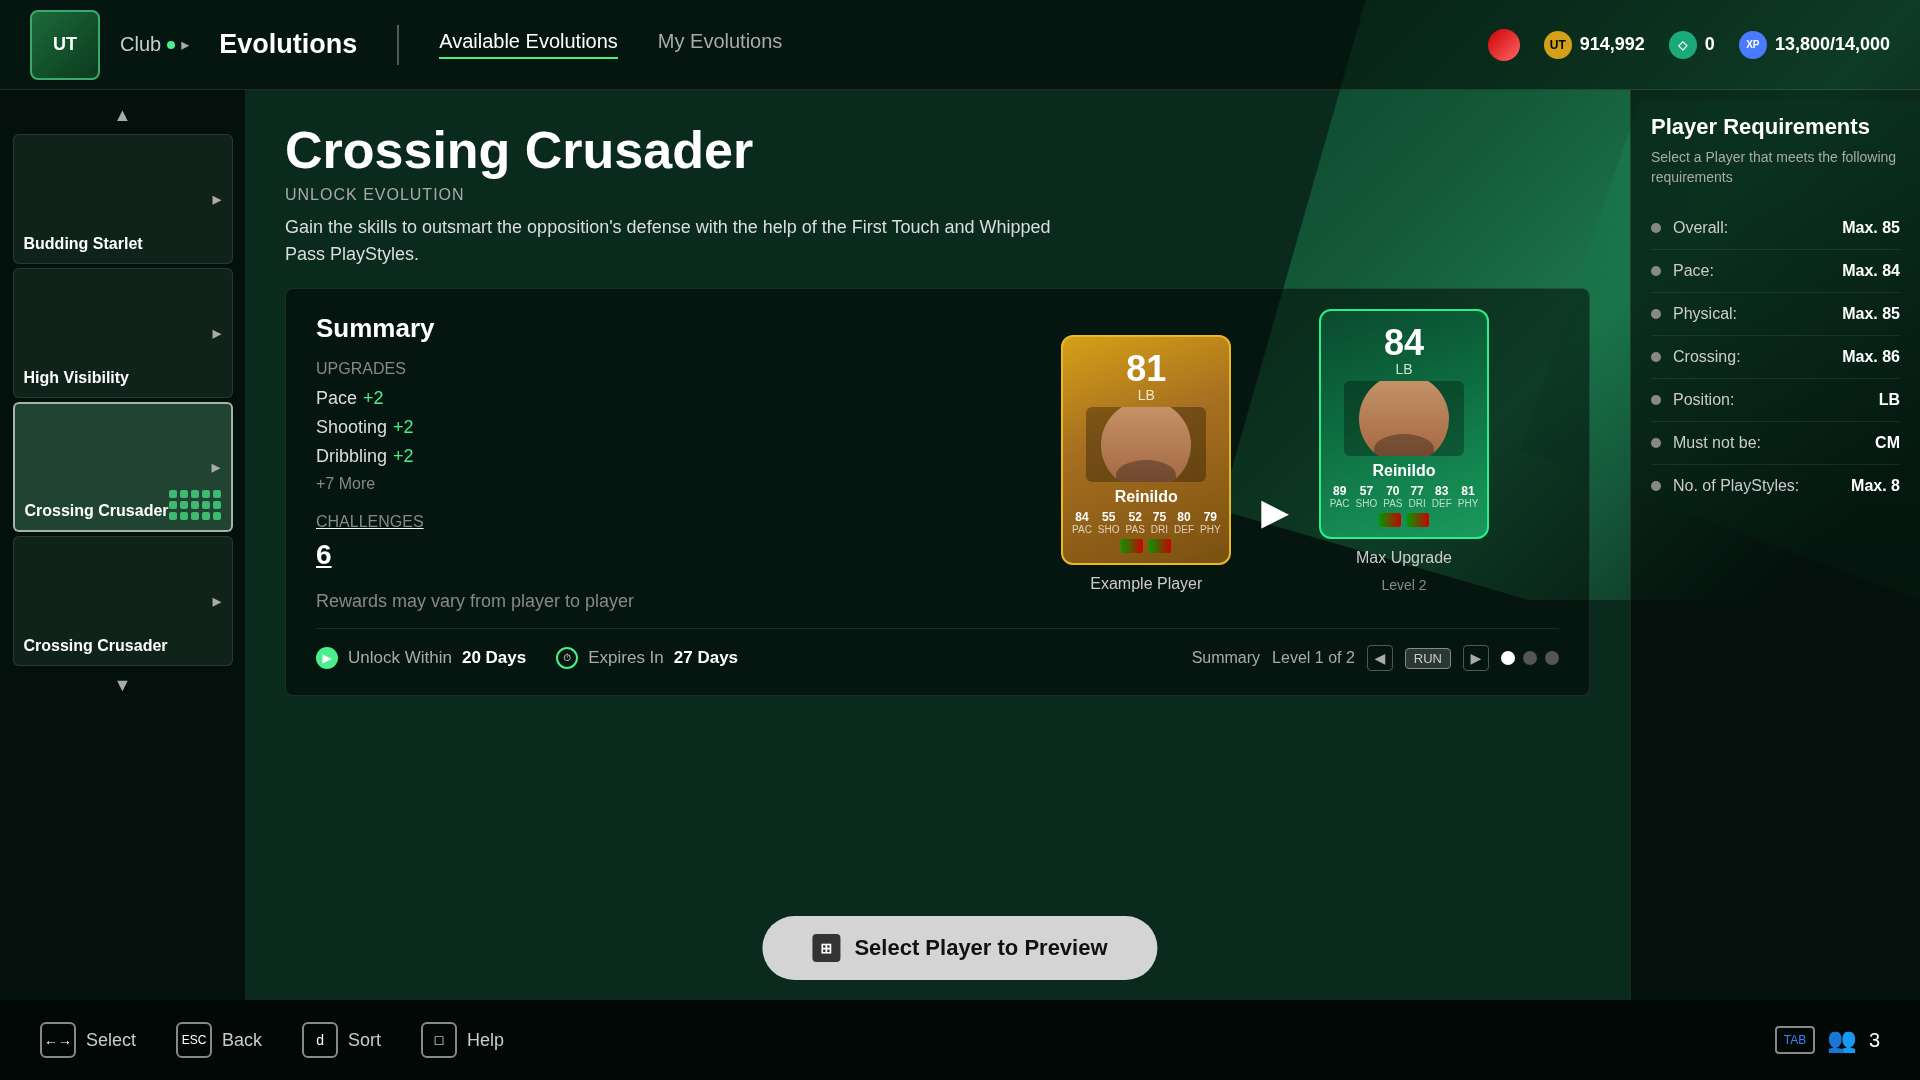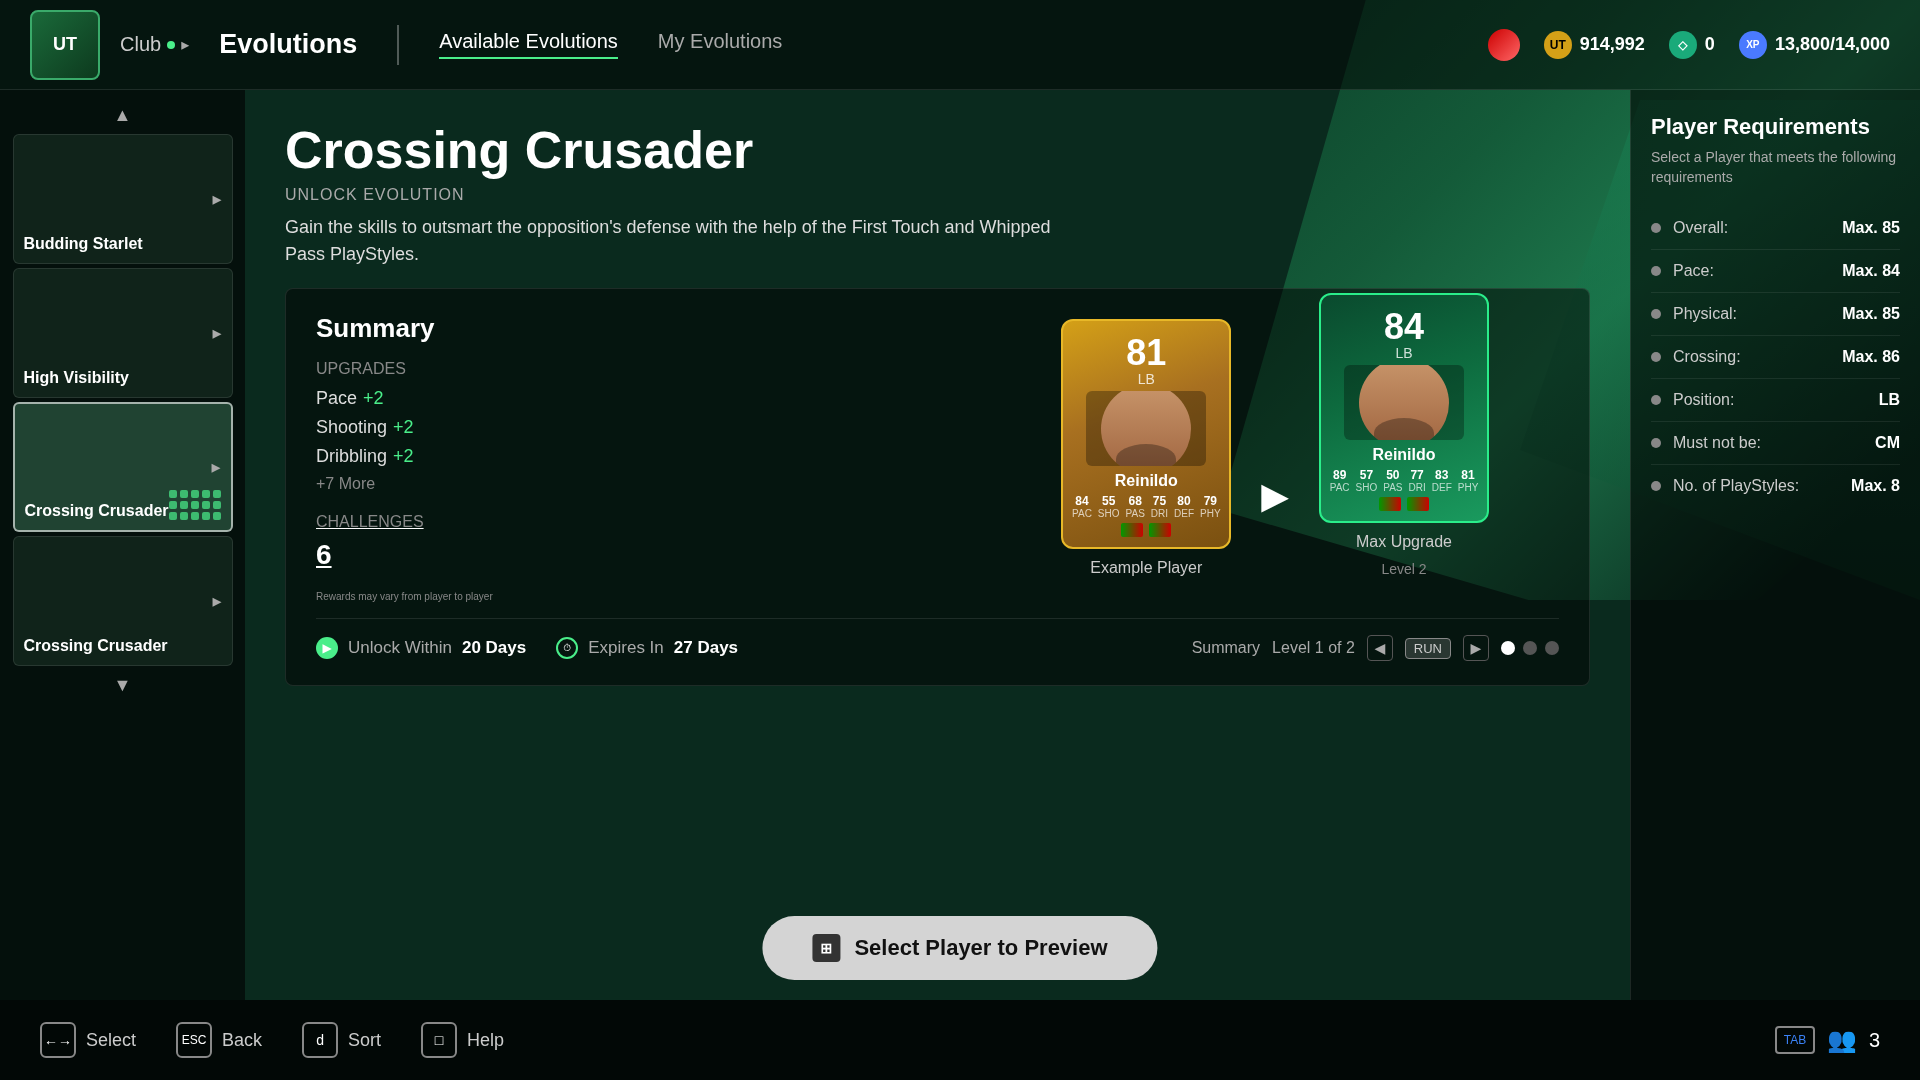--- a/index.html
+++ b/index.html
@@ -290,29 +290,29 @@
       font-size: 16px;
       color: #888;
       text-transform: uppercase;
       margin-bottom: 8px;
     }
     .challenges-count {
       font-size: 28px;
       font-weight: bold;
     }
     .rewards-note {
-      font-size: 10px;
+      font-size: 18px;
       color: #888;
       margin-top: 10px;
     }
 
     
     .players-section {
       position: absolute;
-      top: 4px;
+      top: 20px;
       right: 100px;
       display: flex;
       align-items: flex-end;
       gap: 30px;
     }
     .player-card-wrapper {
       display: flex;
       flex-direction: column;
       align-items: center;
       gap: 10px;
@@ -752,21 +752,21 @@
             <div class="card-stats">
               <div class="card-stat">
                   <span class="stat-val">84</span>
                   <span>PAC</span>
                 </div>
               <div class="card-stat">
                   <span class="stat-val">55</span>
                   <span>SHO</span>
                 </div>
               <div class="card-stat">
-                  <span class="stat-val">68</span>
+                  <span class="stat-val">52</span>
                   <span>PAS</span>
                 </div>
               <div class="card-stat">
                   <span class="stat-val">75</span>
                   <span>DRI</span>
                 </div>
               <div class="card-stat">
                   <span class="stat-val">80</span>
                   <span>DEF</span>
                 </div>
@@ -796,21 +796,21 @@
             <div class="card-stats">
               <div class="card-stat">
                   <span class="stat-val">89</span>
                   <span>PAC</span>
                 </div>
               <div class="card-stat">
                   <span class="stat-val">57</span>
                   <span>SHO</span>
                 </div>
               <div class="card-stat">
-                  <span class="stat-val">50</span>
+                  <span class="stat-val">70</span>
                   <span>PAS</span>
                 </div>
               <div class="card-stat">
                   <span class="stat-val">77</span>
                   <span>DRI</span>
                 </div>
               <div class="card-stat">
                   <span class="stat-val">83</span>
                   <span>DEF</span>
                 </div>

